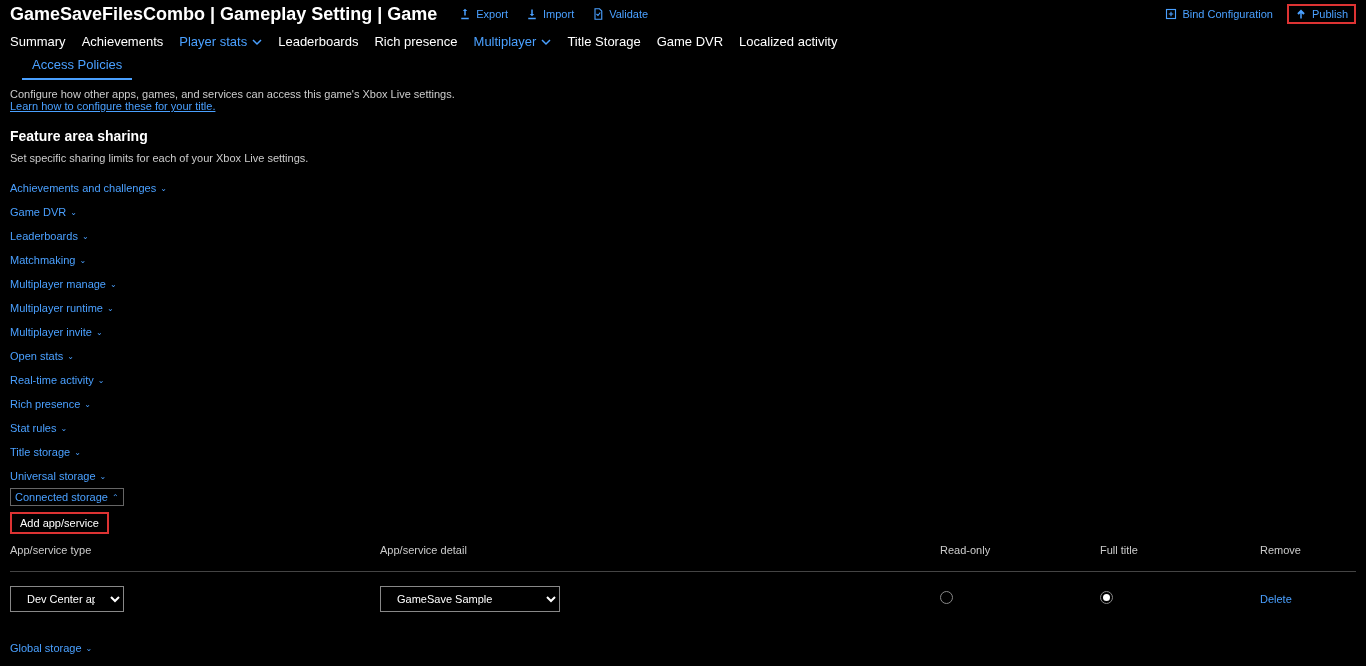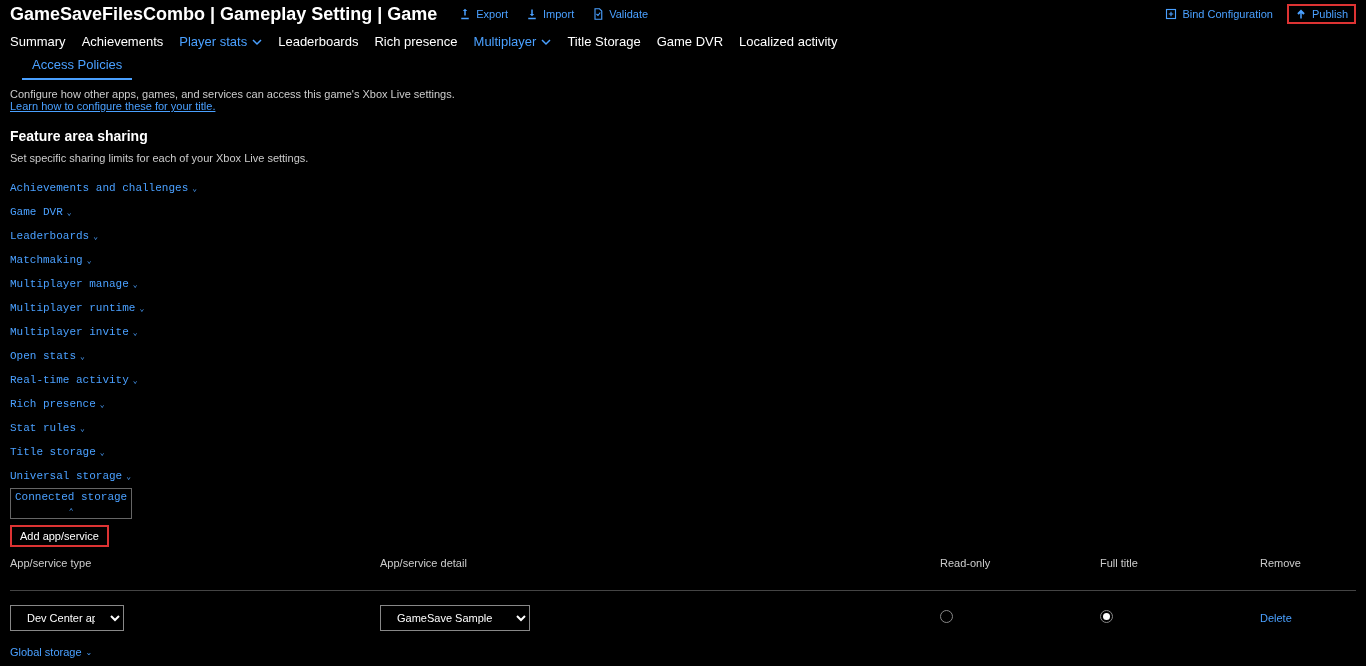--- a/index.html
+++ b/index.html
@@ -74,54 +74,53 @@
   padding: 2px 10px 6px;
   border-bottom: 2px solid #4aa0ff;
   display: inline-block;
   margin-left: 0;
 }
 .content { padding: 8px 10px; }
 .desc { color: #ccc; font-size: 11px; }
 .link { color: #4aa0ff; font-size: 11px; cursor: pointer; text-decoration: underline; }
 .section-head { color: #fff; font-weight: 600; font-size: 14px; margin-top: 16px; }
 .section-sub { color: #ccc; font-size: 11px; margin-top: 8px; margin-bottom: 12px; }
-.feat-list { display: flex; flex-direction: column; font-family: Liberation Mono, monospace; }
+.feat-list { display: flex; flex-direction: column; }
 .feat-item {
   color: #4aa0ff;
   font-size: 11px;
   padding: 6px 0;
   display: flex;
   align-items: center;
   gap: 4px;
   cursor: pointer;
 }
 .feat-item.selected {
   border: 1px solid #666;
   padding: 2px 4px;
   width: fit-content;
-  flex-direction: column;
 }
 .caret { font-size: 8px; }
 .add-btn {
   color: #fff;
   font-size: 11px;
   border: 2px solid #d33;
   padding: 3px 8px;
   width: fit-content;
   margin-top: 6px;
   cursor: pointer;
 }
 .table {
   margin-top: 10px;
   width: 100%;
 }
 .table-header {
   display: flex;
   border-bottom: 1px solid #444;
-  padding-bottom: 21px;
+  padding-bottom: 15px;
   color: #ccc;
   font-size: 11px;
 }
 .col-type { width: 370px; }
 .col-detail { width: 560px; }
 .col-ro { width: 160px; text-align: left; }
 .col-fa { width: 160px; text-align: left; }
 .col-rm { flex: 1; }
 .table-row {
   display: flex;
@@ -129,21 +128,21 @@
   padding: 14px 0 8px;
 }
 select {
   background: #000;
   color: #fff;
   border: 1px solid #888;
   padding: 5px 12px;
   font-size: 11px;
 }
 .sel-type { width: 114px; }
-.sel-detail { width: 150px; }
+.sel-detail { width: 180px; }
 .radio {
   width: 13px; height: 13px;
   border: 1.5px solid #888;
   border-radius: 50%;
   display: inline-block;
   position: relative;
 }
 .radio.checked::after {
   content: "";
   position: absolute;
@@ -328,21 +327,21 @@
         <select class="sel-detail">
           <option>GameSave Sample</option>
         </select>
       </div>
       <div class="col-ro"><span class="radio"></span></div>
       <div class="col-fa"><span class="radio checked"></span></div>
       <div class="col-rm"><span class="delete-link">Delete</span></div>
     </div>
   </div>
 
-  <div class="feat-item" style="margin-top:1px;">
+  <div class="feat-item" style="margin-top:16px;">
       <span>Global storage</span>
       <span class="caret">⌄</span>
     </div>
 
   <div class="bottom-actions">
     <button class="save-btn">Save</button>
     <button class="cancel-btn">Cancel</button>
   </div>
 </div>
 

